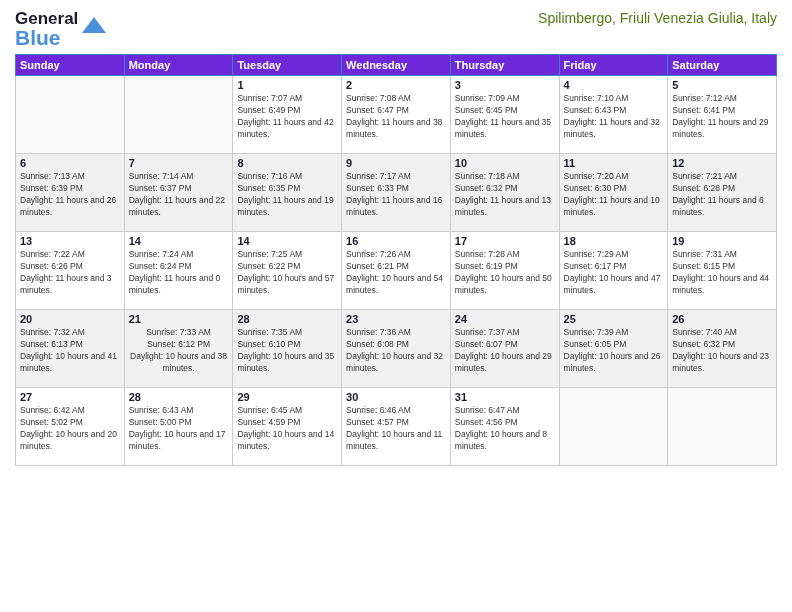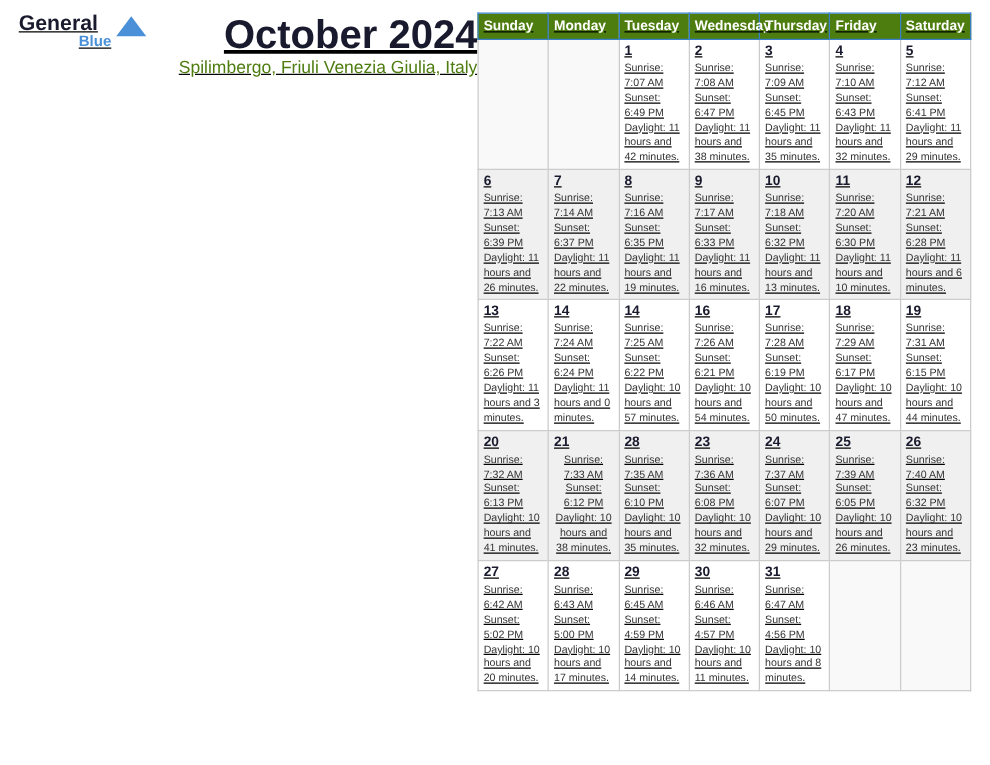--- a/index.html
+++ b/index.html
@@ -8,22 +8,21 @@
       height: 612px;
       font-family: Arial, sans-serif;
       background: #fff;
       overflow: hidden;
     }
     .page {
       width: 792px;
       height: 444px;
       padding: 10px 15px;
       display: flex;
-      flex-direction: row;
-      text-decoration: underline;
+      flex-direction: column;
     }
     .header {
       display: flex;
       justify-content: space-between;
       align-items: flex-start;
       margin-bottom: 6px;
     }
     .logo {
       display: flex;
       flex-direction: column;
@@ -45,21 +44,21 @@
       margin-left: 24px;
     }
     .calendar {
       flex: 1;
       border: 1px solid #ccc;
       border-collapse: collapse;
       width: 100%;
       table-layout: fixed;
     }
     .calendar th {
-      background: #4d7c0f;
+      background: #6d28d9;
       color: #fff;
       font-size: 11px;
       font-weight: bold;
       padding: 4px 4px;
       border: 1px solid #3a80c9;
       text-align: left;
     }
     .calendar td {
       border: 1px solid #ccc;
       vertical-align: top;
@@ -89,29 +88,28 @@
   </style>
 </head>
 <body>
 
 <div class="page">
   <div class="header">
     <div class="logo">
       <div style="display:flex;align-items:center;gap:2px;">
         <div style="display:flex;flex-direction:column;line-height:1;">
           <span style="font-size:17px;font-weight:bold;color:#1a1a2e;">General</span>
-          <span style="font-size:12px;font-weight:bold;color:#4a90d9;margin-left:48px;">Blue</span>
+          <span style="font-size:21px;font-weight:bold;color:#4a90d9;">Blue</span>
         </div>
         <svg width="28" height="28" viewBox="0 0 28 28">
           <polygon points="14,2 26,18 2,18" fill="#4a90d9"></polygon>
         </svg>
       </div>
     </div>
     <div class="title-block">
-      <div class="month-title">October 2024</div>
       <div class="location-title">Spilimbergo, Friuli Venezia Giulia, Italy</div>
     </div>
   </div>
 
   <table class="calendar">
     <thead>
       <tr>
         <th>Sunday</th>
         <th>Monday</th>
         <th>Tuesday</th>

